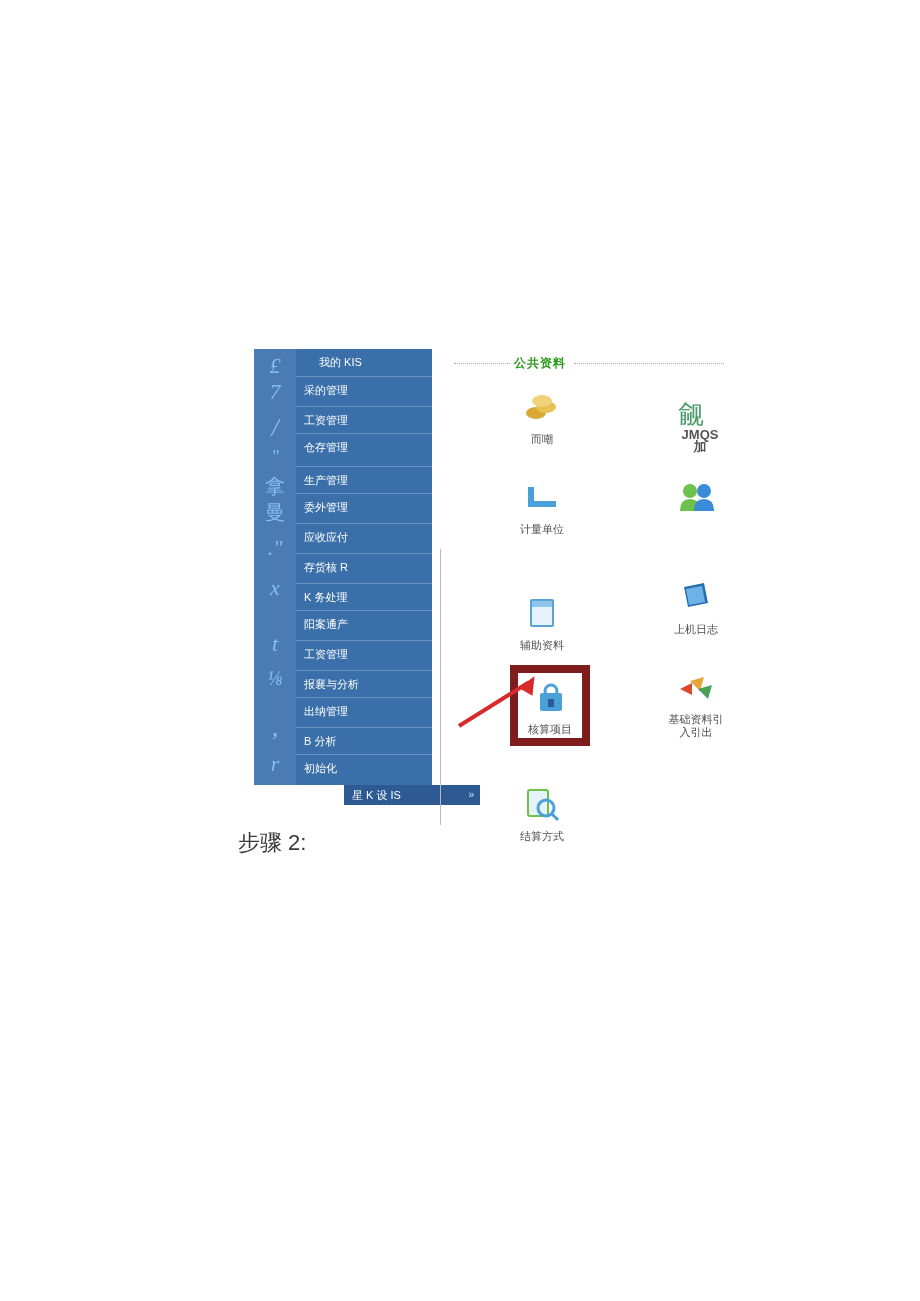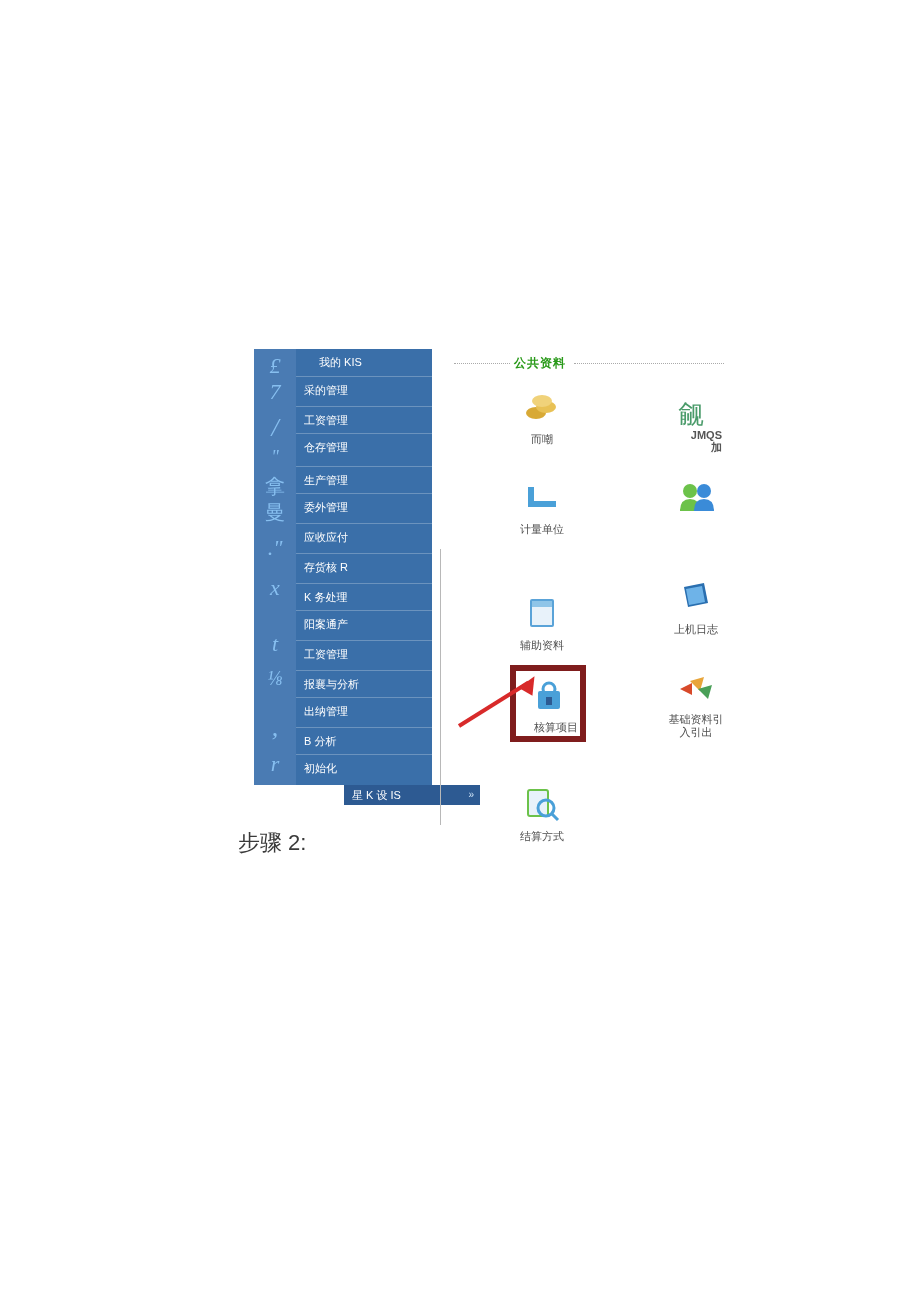--- a/index.html
+++ b/index.html
@@ -126,39 +126,38 @@
   .tile .ico {
     width: 40px; height: 40px;
     margin: 0 auto 6px;
   }
   .tile .lbl {
     font-size: 11px;
     color: #4e4e4e;
     line-height: 13px;
   }
   .tile-highlight {
-    border: 6px solid #7f1d1d;
+    border: 8px solid #7f1d1d;
     padding: 4px 2px 2px;
     width: 60px;
-    text-align: right;
   }
 
   
   .rt-big {
     position: absolute;
     color: #4a9b6a;
     font-size: 26px;
     font-family: "SimSun", serif;
   }
   .rt-small {
     position: absolute;
     color: #555;
-    font-size: 11px;
+    font-size: 13px;
     font-weight: bold;
-    text-align: right;
+    text-align: center;
     line-height: 12px;
   }
 
   
   .arrow-line {
     position: absolute;
     left: 205px;
     top: 375px;
     width: 82px;
     height: 0;

